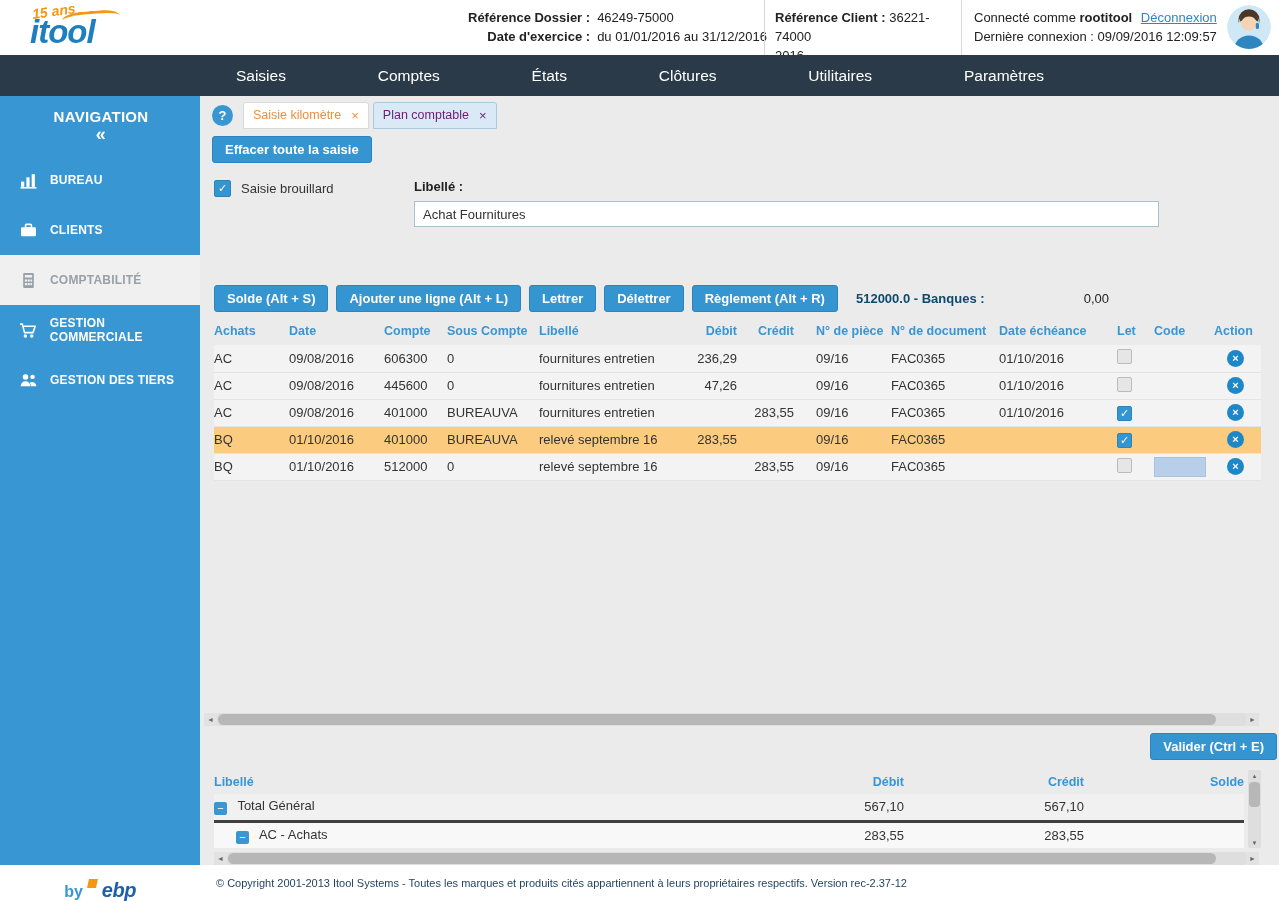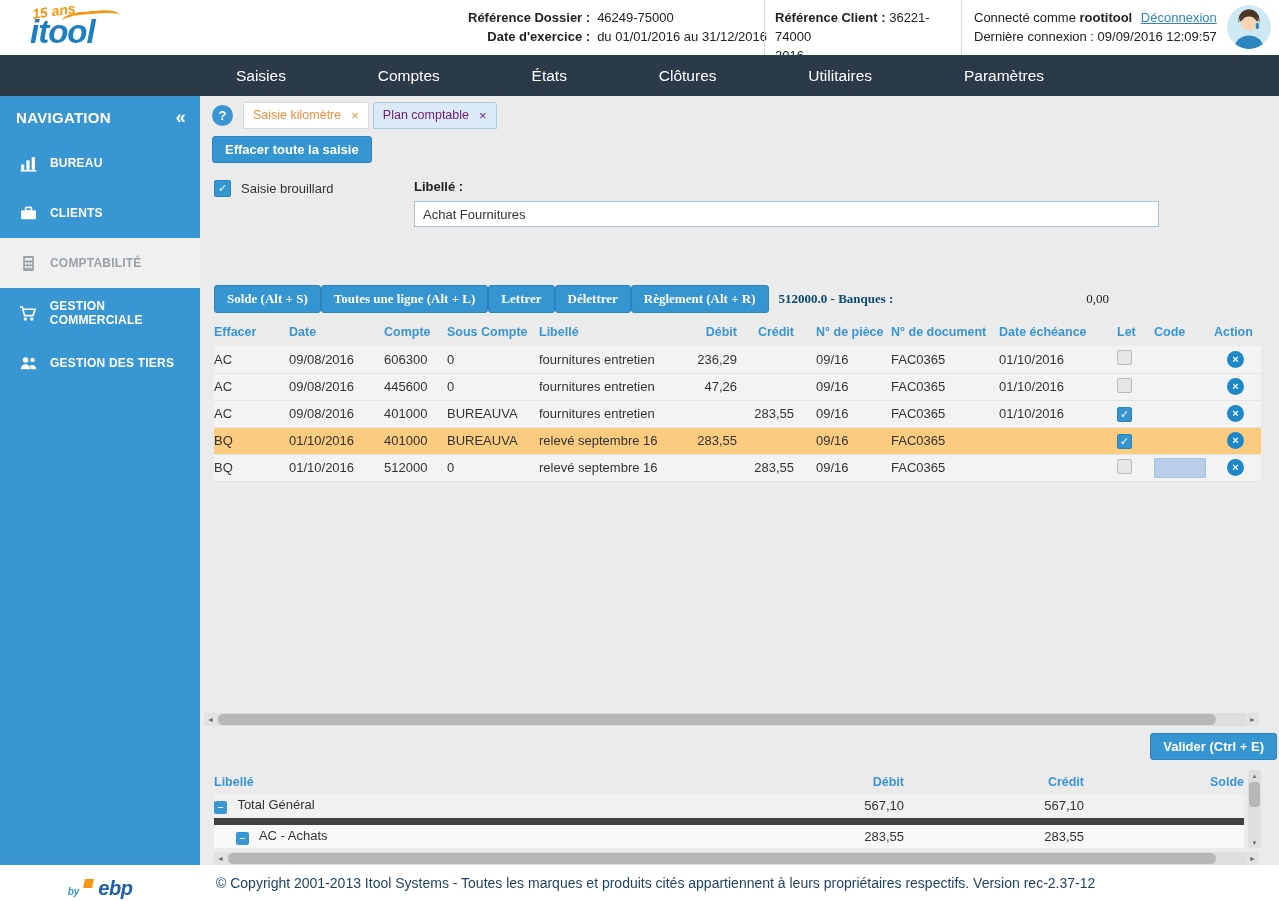--- a/index.html
+++ b/index.html
@@ -24,21 +24,21 @@
   .avatar{width:44px;height:44px;flex:0 0 44px;border-radius:50%;margin:5px 8px 0 0;overflow:hidden;cursor:pointer;}
 
   
   .menubar{flex:0 0 41px;height:41px;background:#2b3a49;display:flex;align-items:center;}
   .menu-items{display:flex;margin-left:190px;width:900px;justify-content:space-around;}
   .menu-item{color:#fff;font-size:15.5px;padding:9px 12px;cursor:pointer;white-space:nowrap;}
 
   
   .body-row{flex:1;display:flex;min-height:0;}
   .sidebar{width:200px;flex:0 0 200px;background:#3897d3;display:flex;flex-direction:column;color:#fff;}
-  .nav-header{display:flex;justify-content:space-between;align-items:center;padding:12px 14px 12px 16px;font-size:15px;font-weight:bold;letter-spacing:.3px;}
+  .nav-header{display:flex;justify-content:space-between;align-items:center;padding:12px 14px 12px 16px;font-size:15px;font-weight:bold;letter-spacing:.3px;flex-direction:column;}
   .collapse{font-size:18px;cursor:pointer;line-height:1;}
   .nav-item{height:50px;display:flex;align-items:center;gap:13px;padding-left:19px;font-size:12px;font-weight:bold;cursor:pointer;letter-spacing:.2px;}
   .nav-item.active{background:#f0f0f0;color:#98a1a8;}
   .nav-icon{width:18px;display:flex;justify-content:center;align-items:center;}
   .sidebar-fill{flex:1;}
 
   
   .main{flex:1;min-width:0;background:#ebebeb;display:flex;flex-direction:column;}
   .tabs-row{display:flex;align-items:flex-end;margin:6px 0 0 12px;height:27px;}
   .help-btn{width:21px;height:21px;border-radius:50%;background:#3897d3;color:#fff;font-weight:bold;font-size:13px;display:flex;align-items:center;justify-content:center;margin:0 10px 3px 0;cursor:pointer;}
@@ -51,21 +51,21 @@
   .clear-row{margin:7px 0 0 12px;}
 
   .form-row{display:flex;align-items:flex-start;margin:16px 0 0 14px;}
   .draft-group{display:flex;align-items:center;gap:10px;width:200px;flex:0 0 200px;margin-top:1px;}
   .cbx{width:17px;height:17px;border-radius:2px;display:inline-flex;align-items:center;justify-content:center;background:#e6e6e6;border:1px solid #bbb;color:#fff;font-size:11px;cursor:pointer;flex:0 0 17px;}
   .cbx.on{background:#3595d0;border-color:#2b84bd;}
   .libelle-group{display:flex;flex-direction:column;gap:7px;}
   .libelle-label{font-weight:bold;font-size:13px;color:#222;}
   .libelle-input{width:745px;height:26px;border:1px solid #a9c0cf;background:#fff;font-size:13px;padding:0 8px;font-family:inherit;color:#333;}
 
-  .action-row{display:flex;align-items:center;gap:0;margin:58px 14px 0 14px;font-family:Liberation Serif, serif;}
+  .action-row{display:flex;align-items:center;gap:8px;margin:58px 14px 0 14px;}
   .account-label{font-weight:bold;margin-left:10px;color:#0c4a6e;white-space:nowrap;}
   .account-value{margin-left:auto;margin-right:156px;color:#222;}
 
   .entries{border-collapse:collapse;table-layout:fixed;width:1047px;margin:5px 0 0 14px;}
   .entries th{color:#3a95d2;font-size:12.5px;font-weight:bold;text-align:left;padding:7px 4px 7px 0;white-space:nowrap;overflow:hidden;}
   .entries th:nth-child(6),.entries th:nth-child(7){text-align:right;padding-right:2px;}
   .entries th:nth-child(8),.entries td:nth-child(8){padding-left:20px;}
   .entries th:nth-child(11),.entries td:nth-child(11){padding-left:8px;}
   .entries td{font-size:13px;color:#333;padding:0 4px 0 0;height:27px;background:#f3f3f3;border-bottom:1px solid #e4e4e4;overflow:hidden;white-space:nowrap;vertical-align:middle;}
   .entries td.num{text-align:right;padding-right:2px;}
@@ -83,37 +83,37 @@
   .sb-track{flex:1;height:13px;background:#dedede;position:relative;border-radius:2px;}
   .sb-thumb{position:absolute;left:1px;top:1px;bottom:1px;width:97%;background:#b7b7b7;border-radius:6px;cursor:grab;}
 
   .validate-row{display:flex;justify-content:flex-end;margin:7px 2px 0 0;}
 
   .summary-wrap{display:flex;align-items:stretch;margin:10px 0 0 14px;}
   .summary{border-collapse:collapse;table-layout:fixed;width:1030px;}
   .summary th{color:#3a95d2;font-size:12.5px;font-weight:bold;text-align:left;padding:5px 0;}
   .summary th.num,.summary td.num{text-align:right;}
   .summary td{height:27px;font-size:13px;color:#333;white-space:nowrap;vertical-align:middle;}
-  .sum-row.r1 td{background:#f1f1f1;border-bottom:7px solid #404040;}
+  .sum-row.r1 td{background:#f1f1f1;border-bottom:3px solid #404040;}
   .sum-row.r2 td{background:#f8f8f8;}
   .collapse-box{display:inline-flex;width:13px;height:13px;background:#3897d3;color:#fff;border-radius:2px;align-items:center;justify-content:center;font-size:11px;line-height:1;margin-right:7px;vertical-align:-2px;cursor:pointer;}
   .td-ind{padding-left:22px;}
   .vscroll{width:13px;flex:0 0 13px;display:flex;flex-direction:column;margin-left:4px;background:#dedede;border-radius:2px;}
   .vs-btn{height:11px;font-size:6px;color:#666;display:flex;align-items:center;justify-content:center;cursor:pointer;}
   .vs-track{flex:1;position:relative;}
   .vs-thumb{position:absolute;top:1px;left:1px;right:1px;height:45%;background:#b7b7b7;border-radius:4px;cursor:grab;}
   .sum-hscroll{margin:4px 20px 0 14px;}
 
   
   .footer{flex:0 0 36px;height:36px;background:#fff;display:flex;align-items:center;}
   .footer-logo{width:200px;flex:0 0 200px;display:flex;align-items:baseline;justify-content:center;gap:5px;cursor:pointer;}
-  .by-text{color:#3897d3;font-style:italic;font-size:10px;font-weight:bold;margin-top:17px;}
+  .by-text{color:#3897d3;font-size:16px;font-weight:bold;margin-top:17px;}
   .ebp-mark{width:9px;height:9px;background:#f49712;display:inline-block;transform:skewX(-12deg);align-self:center;}
   .ebp-name{color:#1e5fa9;font-weight:bold;font-size:20px;font-style:italic;letter-spacing:-.5px;line-height:1;}
-  .copyright{font-size:14px;color:#1c3f5e;padding-left:16px;white-space:nowrap;}
+  .copyright{font-size:11px;color:#1c3f5e;padding-left:16px;white-space:nowrap;}
 </style>
 </head>
 <body>
 
 <div class="page">
 
   <header class="topbar">
     <div class="logo-area">
       <span class="logo-badge">15 ans</span>
       <span class="logo-swoosh"></span>
@@ -254,21 +254,21 @@
           <span>Saisie brouillard</span>
         </div>
         <div class="libelle-group">
           <span class="libelle-label">Libellé :</span>
           <input class="libelle-input" type="text" value="Achat Fournitures" style="">
         </div>
       </div>
 
       <div class="action-row">
         <button class="btn">Solde (Alt + S)</button>
-        <button class="btn">Toutes une ligne (Alt + L)</button>
+        <button class="btn">Ajouter une ligne (Alt + L)</button>
         <button class="btn">Lettrer</button>
         <button class="btn">Délettrer</button>
         <button class="btn">Règlement (Alt + R)</button>
         <span class="account-label">512000.0 - Banques :</span>
         <span class="account-value">0,00</span>
       </div>
 
       <table class="entries">
         <colgroup>
           <col style="width:75px">
@@ -280,21 +280,21 @@
             <col style="width:57px">
             <col style="width:95px">
           <col style="width:108px">
             <col style="width:110px">
             <col style="width:45px">
             <col style="width:60px">
             <col style="width:47px">
         </colgroup>
         <thead>
           <tr>
-            <th>Effacer</th>
+            <th>Achats</th>
             <th>Date</th>
             <th>Compte</th>
             <th>Sous Compte</th>
             <th>Libellé</th>
             <th>Débit</th>
             <th>Crédit</th>
             <th>N° de pièce</th>
             <th>N° de document</th>
             <th>Date échéance</th>
             <th>Let</th>

